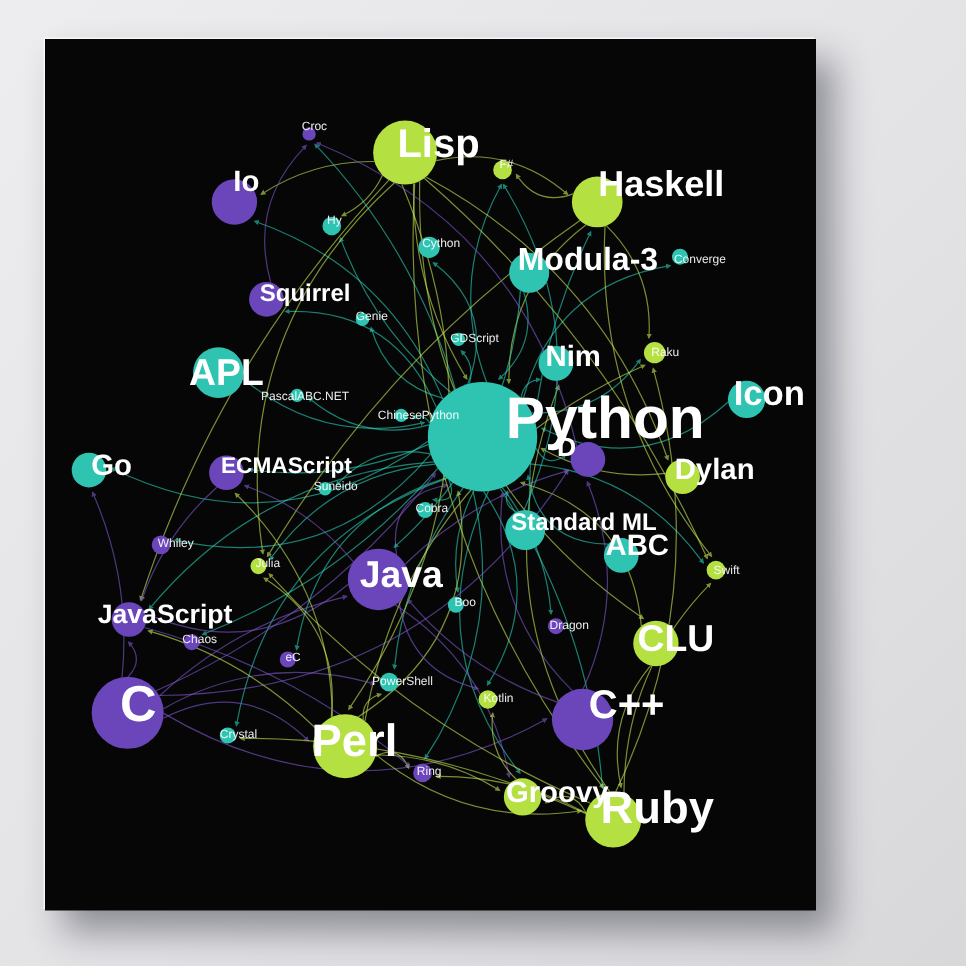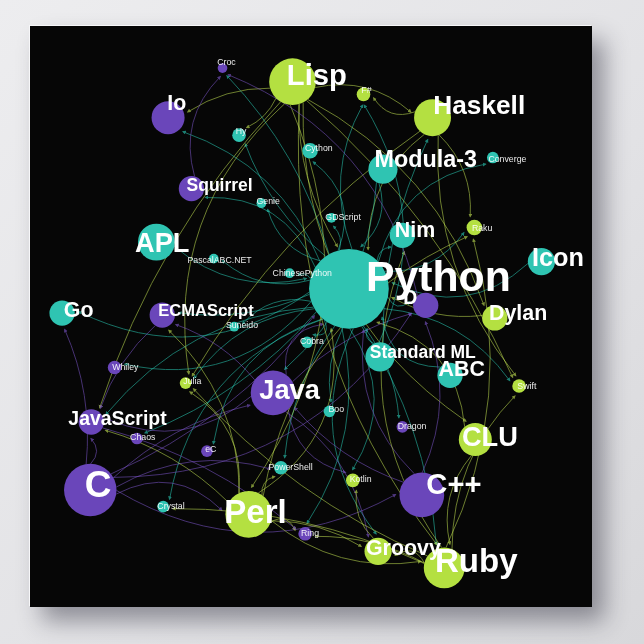--- a/index.html
+++ b/index.html
@@ -1,19 +1,19 @@
 <!DOCTYPE html>
 <html><head>
 <meta charset="utf-8">
 <style>
   html,body{margin:0;padding:0;width:644px;height:644px;overflow:hidden;
     font-family:"Liberation Sans",sans-serif;}
   body{background:linear-gradient(135deg,#ededef 0%,#e2e2e5 60%,#d8d8db 100%);}
   .stage{position:relative;width:644px;height:644px;}
-  .poster{position:absolute;left:30px;top:26px;width:562px;height:581px;
+  .poster{position:absolute;left:30px;top:26px;width:514px;height:581px;
     background:#060606;
     box-shadow:-1px -1px 0 #f7f7f9, 12px 14px 22px rgba(40,40,55,.45);}
   svg{display:block;width:100%;height:100%;}
   .edge{fill:none;stroke-width:.9;opacity:.6;}
   .node-label{fill:#ffffff;}
 </style>
 </head>
 <body>
 
 <div class="stage">

